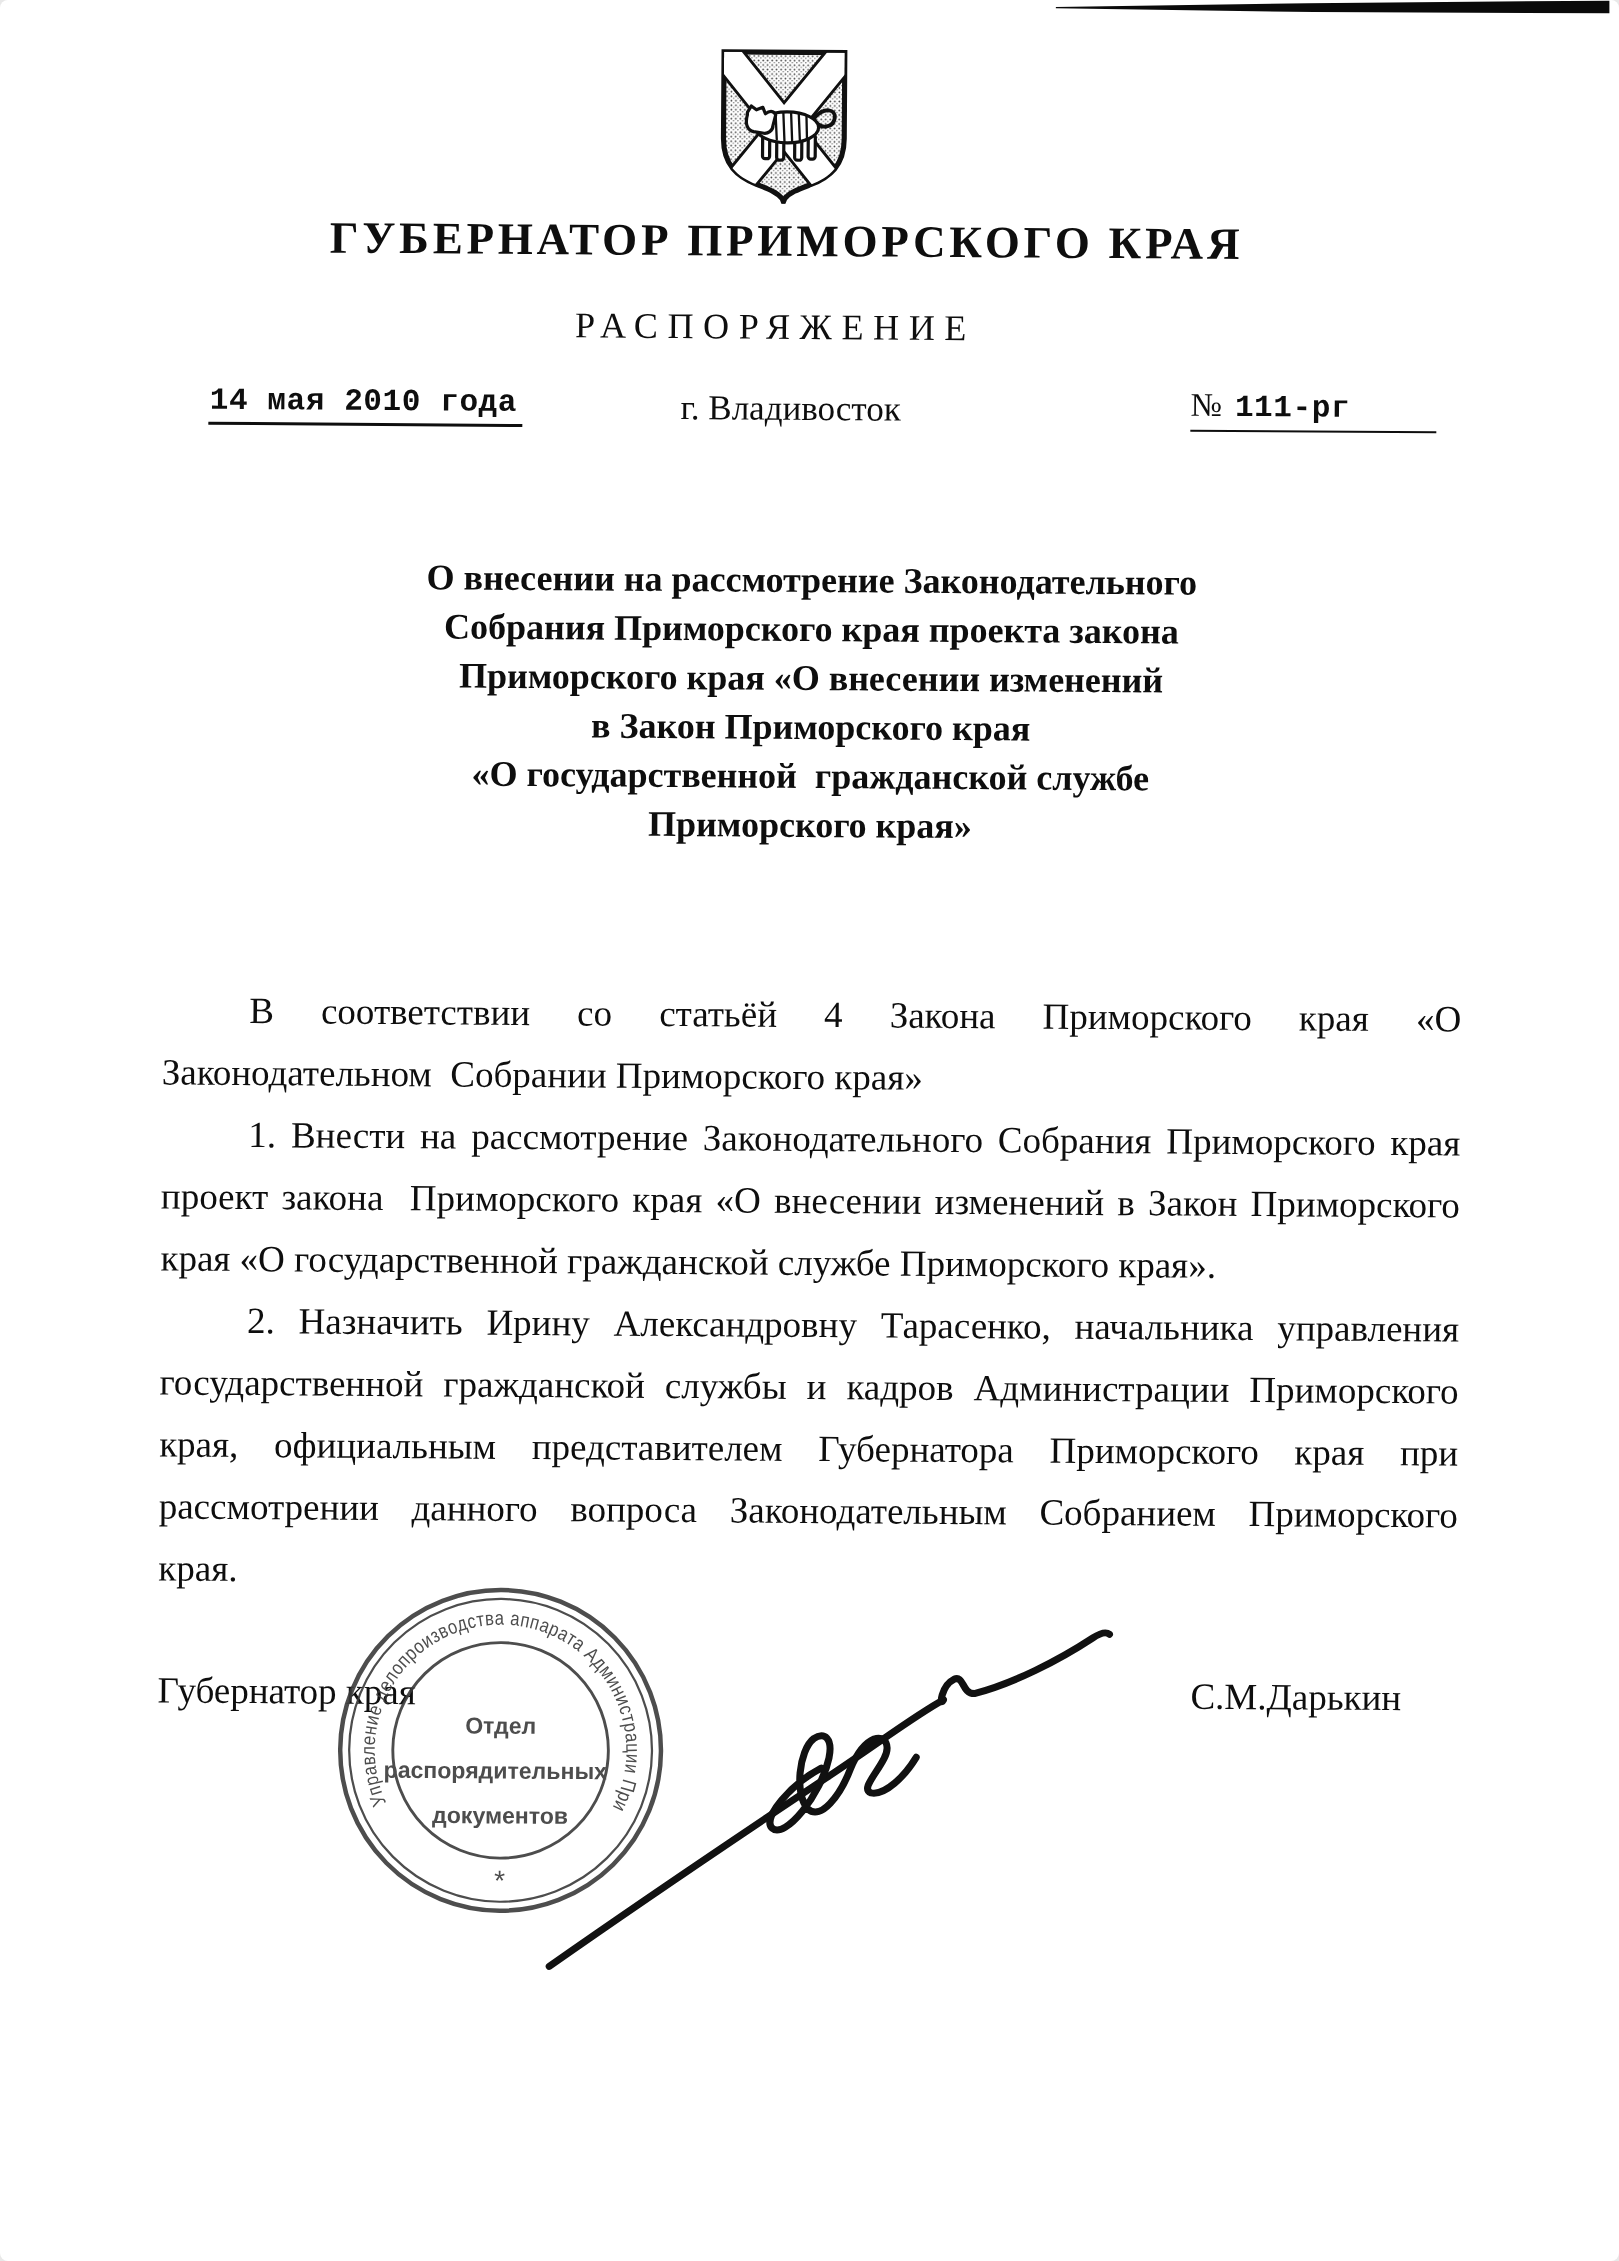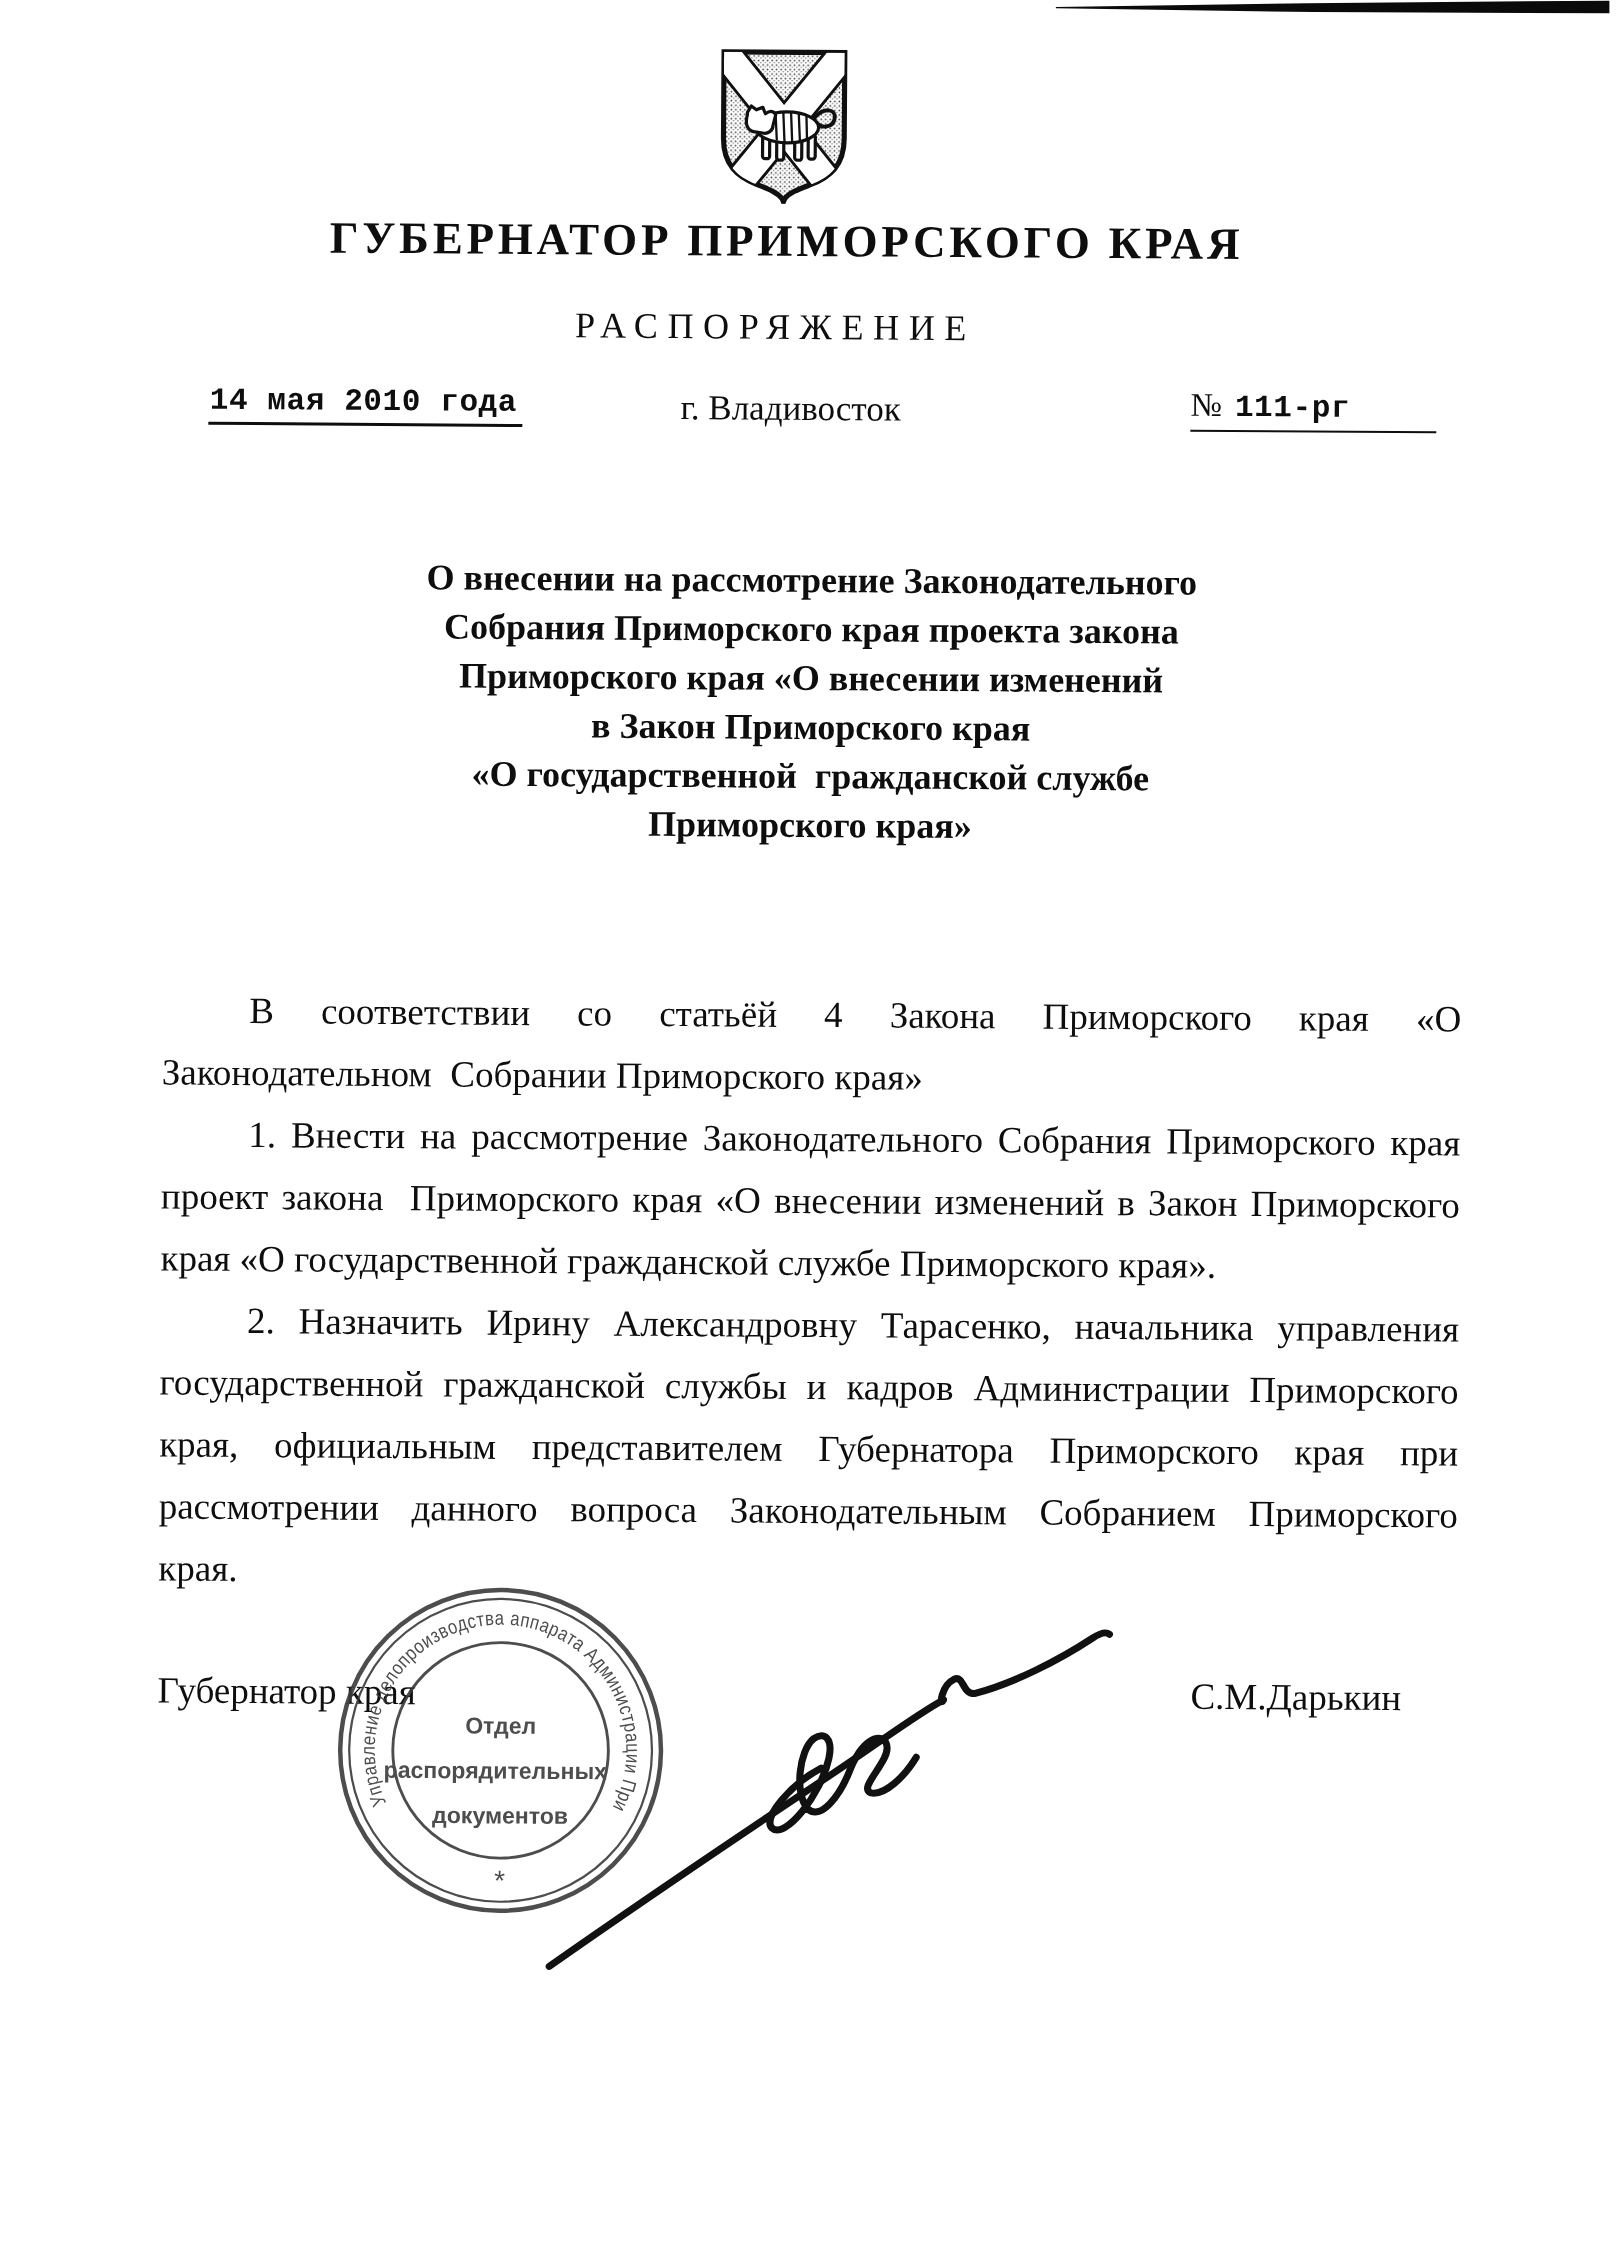--- a/index.html
+++ b/index.html
@@ -3,20 +3,21 @@
 <meta charset="utf-8">
 <style>
   html,body{margin:0;padding:0;background:#e8e8e8;}
   #page{
     position:relative;
     width:1619px;height:2261px;
     background:#ffffff;
     overflow:hidden;
     font-family:"Liberation Serif",serif;
     color:#0e0e0e;
+    border-radius:8px;
   }
   
   .doc{position:absolute;inset:0;transform:rotate(0.4deg);transform-origin:50% 40%;}
 
   .artifact{position:absolute;left:0;top:0;width:1619px;height:19px;z-index:5;}
 
   .emblem{position:absolute;left:711px;top:46px;width:135px;height:158px;}
 
   .org-title{
     position:absolute;top:215px;left:0;width:1564px;

